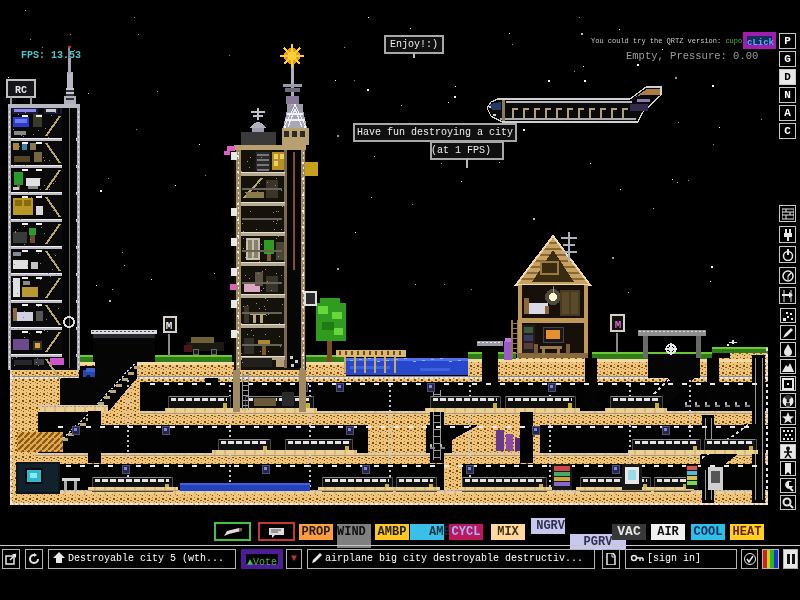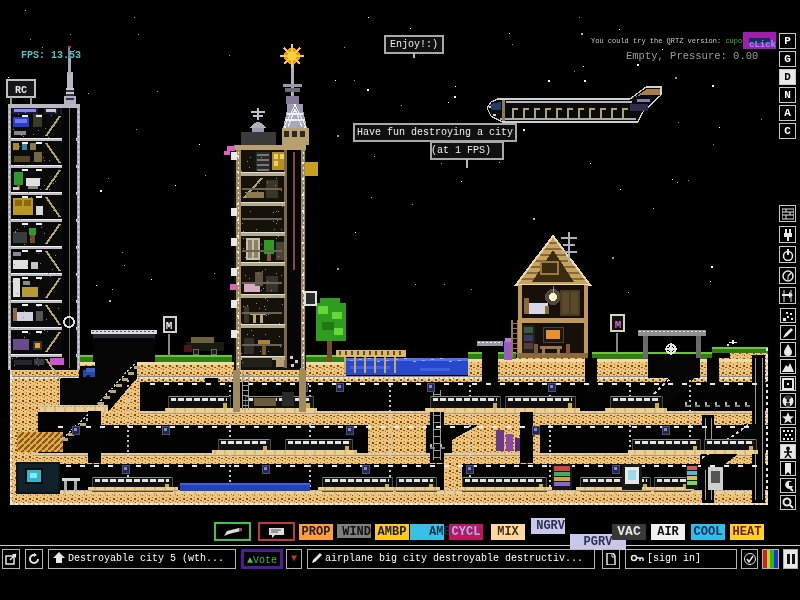--- a/index.html
+++ b/index.html
@@ -1558,21 +1558,21 @@
 <g>
         <rect x="431" y="142" width="72" height="17" fill="#101010" stroke="#a8a8a8" stroke-width="1.5"></rect>
         <line x1="467" y1="159" x2="467" y2="168" stroke="#b8b8b8" stroke-width="2"></line>
       </g>
 </svg>
 
 <div style="position:absolute;left:21px;top:50px;font-family:'Liberation Mono',monospace;font-size:10px;font-weight:bold;color:#4ec5c5;">FPS: 13.53</div>
 
 <div style="position:absolute;left:591px;top:37px;font-family:'Liberation Mono',monospace;font-size:7px;color:#cccccc;">You could try the QRTZ version: <span style="color:#44bb44">cupox</span></div>
 
-<div style="position:absolute;left:743px;top:32px;width:33px;height:17px;background:#13305c;border:6px solid #a21caf;font-family:'Liberation Mono',monospace;font-size:9px;font-weight:bold;color:#67a8ff;text-align:center;line-height:15px;">cLick</div>
+<div style="position:absolute;left:743px;top:32px;width:33px;height:17px;background:#13305c;border:4px solid #a21caf;font-family:'Liberation Mono',monospace;font-size:9px;font-weight:bold;color:#67a8ff;text-align:center;line-height:15px;">cLick</div>
 
 <div style="position:absolute;left:626px;top:50px;font-family:'Liberation Mono',monospace;font-size:10.5px;color:#9a9a9a;">Empty, Pressure:  0.00</div>
 
 <div style="position:absolute;left:385px;top:36px;width:58px;height:17px;font-family:'Liberation Mono',monospace;font-size:10px;color:#eee;text-align:center;line-height:17px;">Enjoy!:)</div>
 
 <div style="position:absolute;left:354px;top:124px;width:162px;height:17px;font-family:'Liberation Mono',monospace;font-size:10px;color:#eee;text-align:center;line-height:17px;white-space:nowrap;">Have fun destroying a city</div>
 
 <div style="position:absolute;left:431px;top:142px;width:72px;height:17px;font-family:'Liberation Mono',monospace;font-size:10px;color:#eee;line-height:17px;">(at 1 FPS)</div>
 
 <div style="position:absolute;left:779px;top:33px;width:17px;height:16px;background:#000;border:1px solid #c8c8c8;font-family:'Liberation Mono',monospace;font-size:11px;font-weight:bold;color:#fff;text-align:center;line-height:15px;">P</div>
@@ -1738,21 +1738,21 @@
       <svg width="24" height="12" viewBox="0 0 24 12" style="display:block;margin:auto">
         <rect x="4" y="2" width="15" height="7" fill="#ddd"></rect>
         <path d="M7,9 L7,12 L10,9 Z" fill="#ddd"></path>
         <line x1="6" y1="4" x2="16" y2="4" stroke="#555"></line>
         <line x1="6" y1="6" x2="13" y2="6" stroke="#555"></line>
       </svg>
     </div>
 
 <div style="position:absolute;left:299px;top:524px;width:34px;height:16px;background:#ff9c3c;font-family:'Liberation Mono',monospace;font-size:12px;font-weight:bold;color:#202020;text-align:center;line-height:16px;">PROP</div>
 
-<div style="position:absolute;left:337px;top:524px;width:34px;height:14px;background:#7f7f7f;font-family:'Liberation Mono',monospace;font-size:12px;font-weight:bold;color:#101010;text-align:right;line-height:16px;">WIND</div>
+<div style="position:absolute;left:337px;top:524px;width:34px;height:24px;background:#7f7f7f;font-family:'Liberation Mono',monospace;font-size:12px;font-weight:bold;color:#101010;text-align:left;line-height:16px;">WIND</div>
 
 <div style="position:absolute;left:375px;top:524px;width:34px;height:16px;background:#ffc820;font-family:'Liberation Mono',monospace;font-size:12px;font-weight:bold;color:#202020;text-align:center;line-height:16px;">AMBP</div>
 
 <div style="position:absolute;left:410px;top:524px;width:34px;height:16px;background:#38c0e8;font-family:'Liberation Mono',monospace;font-size:12px;font-weight:bold;color:#103040;text-align:center;line-height:16px;padding-left:19px;">AMBM</div>
 
 <div style="position:absolute;left:449px;top:524px;width:34px;height:16px;background:#be185d;font-family:'Liberation Mono',monospace;font-size:12px;font-weight:bold;color:#9ab8ff;text-align:center;line-height:16px;">CYCL</div>
 
 <div style="position:absolute;left:491px;top:524px;width:34px;height:16px;background:#ffd8a0;font-family:'Liberation Mono',monospace;font-size:12px;font-weight:bold;color:#403010;text-align:center;line-height:16px;">MIX</div>
 
 <div style="position:absolute;left:531px;top:518px;width:34px;height:16px;background:#c8c8ee;font-family:Liberation Mono, monospace;font-size:12px;font-weight:bold;color:#303050;text-align:right;line-height:16px;">NGRV</div>
@@ -1781,21 +1781,21 @@
       <svg width="12" height="12" viewBox="0 0 12 12" style="display:block;margin:auto">
         <path d="M10,6 A4,4 0 1 1 6,2" fill="none" stroke="#e8e8e8" stroke-width="2"></path>
         <path d="M6,0 L9,2 L6,4 Z" fill="#e8e8e8"></path>
       </svg>
     </div>
 
 <div style="position:absolute;left:48px;top:549px;width:188px;height:20px;background:#000;border:1px solid #b4b4b4;font-family:'Liberation Mono',monospace;font-size:10px;color:#fff;line-height:18px;white-space:nowrap;overflow:hidden;"><span style="display:inline-block;vertical-align:middle;margin:0 2px 0 3px"><svg width="14" height="12" viewBox="0 0 14 12" style="display:block;margin:auto">
           <path d="M1,6 L4,6 L4,1 L10,1 L10,6 L13,6 L7,12 Z" fill="#e8e8e8" transform="rotate(180 7 6)"></path>
         </svg></span>Destroyable city 5 (wth...</div>
 
-<div style="position:absolute;left:241px;top:549px;width:42px;height:20px;background:#000;border:3px solid #4c1d95;font-family:'Liberation Mono',monospace;font-size:10px;color:#44bb44;text-align:center;line-height:18px;"><span style="color:#44cc44">▲</span>Vote</div>
+<div style="position:absolute;left:241px;top:549px;width:42px;height:20px;background:#000;border:5px solid #4c1d95;font-family:'Liberation Mono',monospace;font-size:10px;color:#44bb44;text-align:center;line-height:18px;"><span style="color:#44cc44">▲</span>Vote</div>
 
 <div style="position:absolute;left:286px;top:549px;width:16px;height:20px;background:#000;border:1px solid #b4b4b4;font-family:'Liberation Mono',monospace;font-size:10px;color:#bb3333;text-align:center;line-height:18px;">▼</div>
 
 <div style="position:absolute;left:307px;top:549px;width:288px;height:20px;background:#000;border:1px solid #b4b4b4;font-family:'Liberation Mono',monospace;font-size:10px;color:#fff;line-height:18px;white-space:nowrap;overflow:hidden;"><span style="display:inline-block;vertical-align:middle;margin:0 2px 0 3px"><svg width="12" height="12" viewBox="0 0 12 12" style="display:block;margin:auto">
           <path d="M1,11 L2,8 L9,1 L11,3 L4,10 Z" fill="#e8e8e8"></path>
         </svg></span>airplane big city destroyable destructiv...</div>
 
 <div style="position:absolute;left:602px;top:549px;width:18px;height:20px;background:#000;border:1px solid #b4b4b4;display:flex;align-items:center;justify-content:center;">
       <svg width="12" height="12" viewBox="0 0 12 12" style="display:block;margin:auto">
         <path d="M2,0 L8,0 L10,3 L10,12 L2,12 Z" fill="none" stroke="#e8e8e8" stroke-width="1.5"></path>

